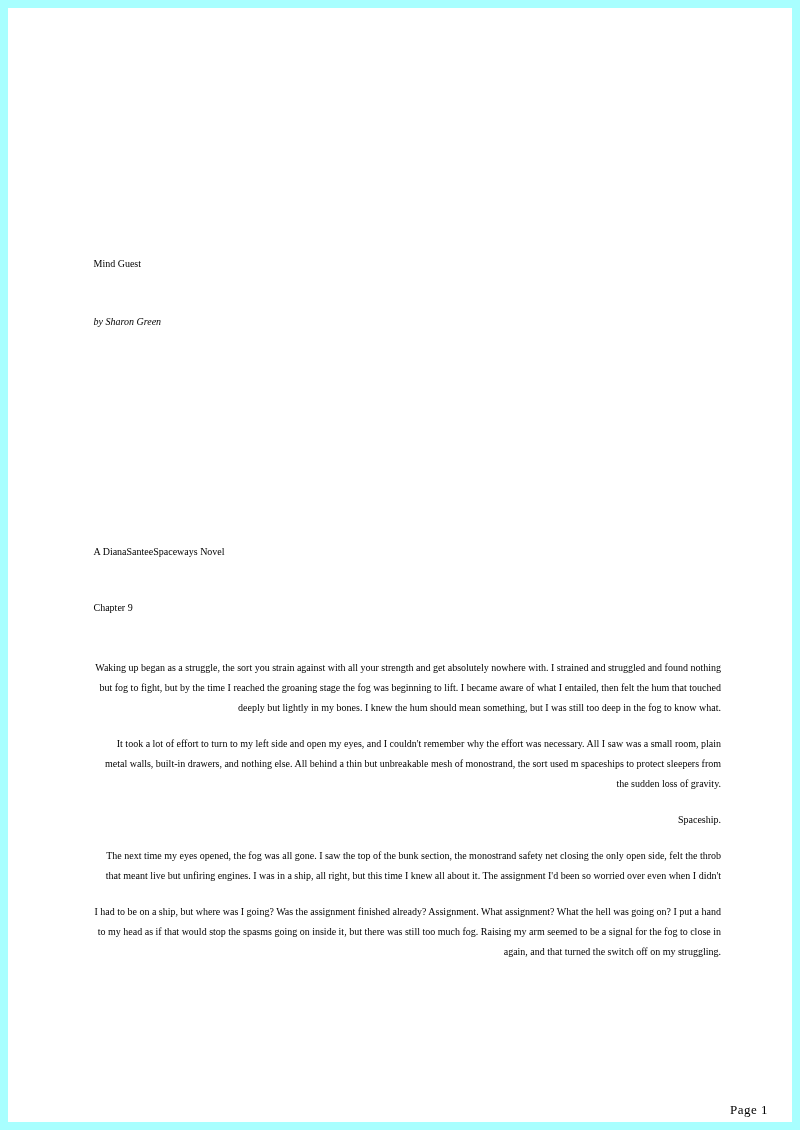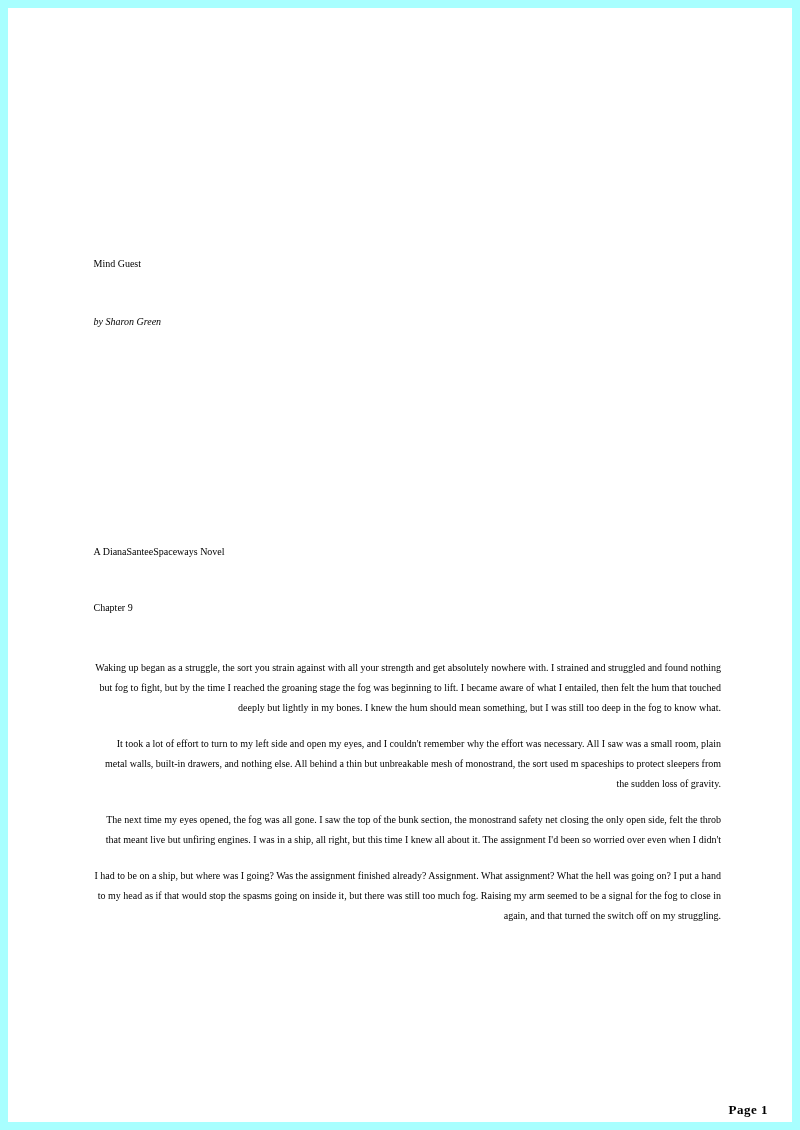--- a/index.html
+++ b/index.html
@@ -34,39 +34,40 @@
   .book-author  { position: absolute; top: 304px; left: 0; font-style: italic; }
   .book-series  { position: absolute; top: 534px; left: 0; text-align: right; }
   .book-chapter { position: absolute; top: 590px; left: 0; }
   .paragraphs   { position: absolute; top: 650px; left: 0; width: 630px; text-align: right; }
   .paragraphs p { margin: 0 0 16px 0; }
   .page-footer {
     position: absolute;
     top: 1094px;
     right: 24px;
     font-size: 13px;
-    font-weight: bold;
+    font-weight: normal;
     letter-spacing: 0.5px;
   }
 </style>
 </head>
 <body>
 
 <div class="page" style="border-color: rgb(168, 255, 255); background: rgb(255, 255, 255);">
   <div class="content">
     <div class="txt book-title"> Mind Guest</div>
 
     <div class="txt book-author"> by Sharon Green</div>
 
     <div class="txt book-series"> A DianaSanteeSpaceways Novel</div>
 
     <div class="txt book-chapter"> Chapter 9</div>
 
     <div class="paragraphs">
       <p class="txt"> Waking up began as a struggle, the sort you strain against with all your strength and get absolutely nowhere with. I strained and struggled and found nothing but fog to fight, but by the time I reached the groaning stage the fog was beginning to lift. I became aware of what I entailed, then felt the hum that touched deeply but lightly in my bones. I knew the hum should mean something, but I was still too deep in the fog to know what.</p>
       <p class="txt"> It took a lot of effort to turn to my left side and open my eyes, and I couldn't remember why the effort was necessary. All I saw was a small room, plain metal walls, built-in drawers, and nothing else. All behind a thin but unbreakable mesh of monostrand, the sort used m spaceships to protect sleepers from the sudden loss of gravity.</p>
+      <p class="txt"> Spaceship.</p>
       <p class="txt"> The next time my eyes opened, the fog was all gone. I saw the top of the bunk section, the monostrand safety net closing the only open side, felt the throb that meant live but unfiring engines. I was in a ship, all right, but this time I knew all about it. The assignment I'd been so worried over even when I didn't</p>
       <p class="txt"> I had to be on a ship, but where was I going? Was the assignment finished already? Assignment. What assignment? What the hell was going on? I put a hand to my head as if that would stop the spasms going on inside it, but there was still too much fog. Raising my arm seemed to be a signal for the fog to close in again, and that turned the switch off on my struggling.</p>
     </div>
   </div>
 
   <div class="page-footer">Page 1</div>
 </div>
 
 </body></html>

